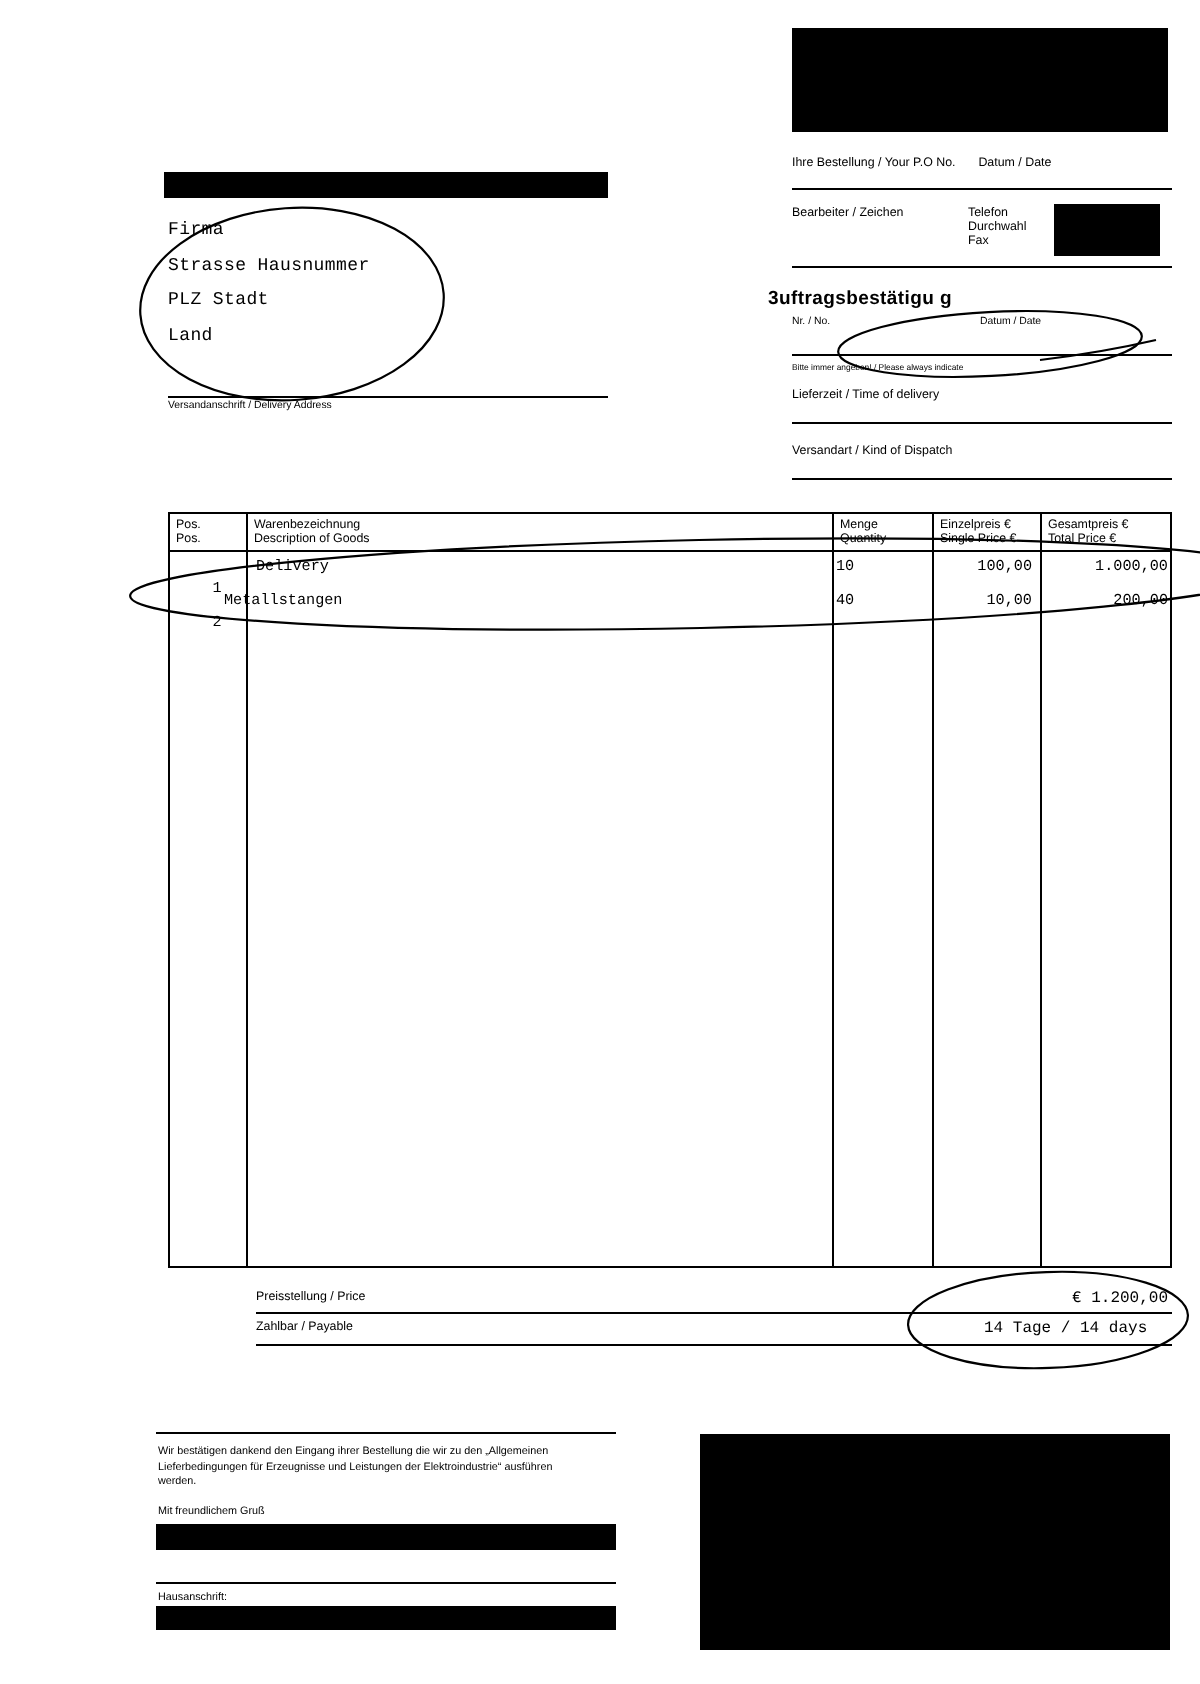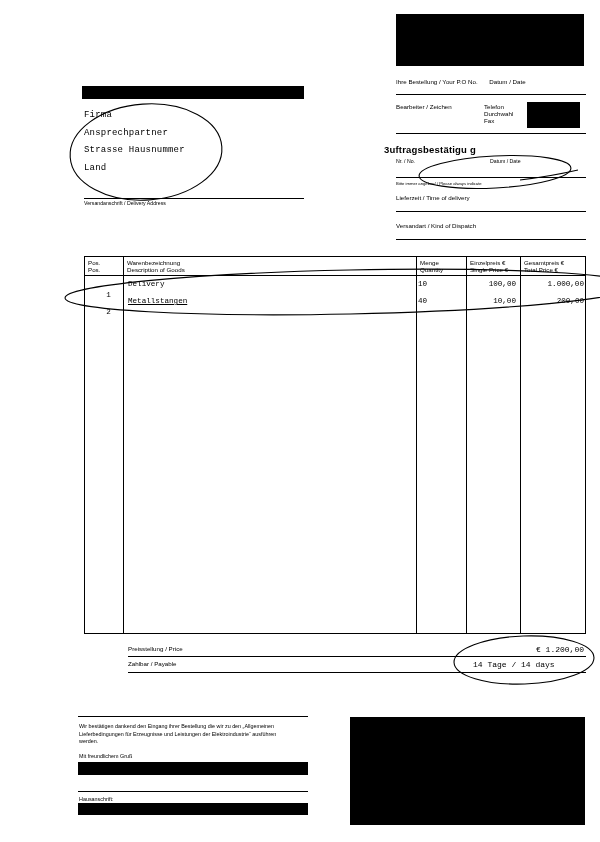--- a/index.html
+++ b/index.html
@@ -117,22 +117,22 @@
 
   <div class="abs" style="left:396px; top:222px; width:190px;">
     <div class="label-pair">Versandart / Kind of Dispatch</div>
     <div class="hr-thin" style="margin-top:9px; width:190px;"></div>
   </div>
 
   <div class="abs redact" style="left:82px; top:86px; width:222px; height:13px;"></div>
 
   <div class="abs" style="left:84px; top:107px; width:230px;">
     <div class="addr-line">Firma</div>
-    <div class="addr-line">Ansprechpartner</div>
     <div class="addr-line">Strasse Hausnummer</div>
+    <div class="addr-line">PLZ Stadt</div>
     <div class="addr-line">Land</div>
   </div>
   <div class="abs hr-thin" style="left:84px; top:198px; width:220px;"></div>
   <div class="abs tiny" style="left:84px; top:200px;">Versandanschrift / Delivery Address</div>
 
   <div class="abs hr-thin" style="left:84px; top:256px; width:502px;"></div>
 
   <div class="abs table-head" style="left:88px; top:259px;">
     <div>Pos.</div>
     <div>Pos.</div>
@@ -165,36 +165,36 @@
     <span>1</span>
   </div>
   <div class="abs row-cell" style="left:128px; top:279px;">Delivery</div>
   <div class="abs row-cell" style="left:418px; top:279px;">10</div>
   <div class="abs row-cell" style="left:516px; top:279px; width:0; text-align:right; direction:rtl;">100,00</div>
   <div class="abs row-cell" style="left:584px; top:279px; width:0; text-align:right; direction:rtl;">1.000,00</div>
 
   <div class="abs row-cell" style="left:88px; top:296px;">
     <span>2</span>
   </div>
-  <div class="abs row-cell" style="left:128px; top:296px;text-decoration:underline;">Metallstangen</div>
+  <div class="abs row-cell" style="left:112px; top:296px;">Metallstangen</div>
   <div class="abs row-cell" style="left:418px; top:296px;">40</div>
   <div class="abs row-cell" style="left:516px; top:296px; width:0; text-align:right; direction:rtl;">10,00</div>
   <div class="abs row-cell" style="left:584px; top:296px; width:0; text-align:right; direction:rtl;">200,00</div>
 
   <div class="abs" style="left:84px; top:256px; width:1px; height:377px; background:#000;"></div>
   <div class="abs" style="left:585px; top:256px; width:1px; height:377px; background:#000;"></div>
   <div class="abs hr-thin" style="left:84px; top:633px; width:502px;"></div>
 
   <div class="abs small" style="left:128px; top:645px;">Preisstellung / Price</div>
   <div class="abs hr-thin" style="left:128px; top:656px; width:458px;"></div>
   <div class="abs small" style="left:128px; top:660px;">Zahlbar / Payable</div>
   <div class="abs hr-thin" style="left:128px; top:672px; width:458px;"></div>
 
   <div class="abs total-txt" style="left:584px; top:642px; width:0; text-align:right; direction:rtl;">1.200,00 €</div>
-  <div class="abs total-txt" style="left:473px; top:657px;">14 Tage / 14 days</div>
+  <div class="abs total-txt" style="left:492px; top:657px;">14 Tage / 14 days</div>
 
   <div class="abs hr-thin" style="left:78px; top:716px; width:230px;"></div>
   <div class="abs footer-txt" style="left:79px; top:723px; width:200px;">Wir bestätigen dankend den Eingang ihrer Bestellung die wir zu den „Allgemeinen Lieferbedingungen für Erzeugnisse und Leistungen der Elektroindustrie“ ausführen werden.</div>
   <div class="abs footer-txt" style="left:79px; top:753px;">Mit freundlichem Gruß</div>
   <div class="abs redact" style="left:78px; top:762px; width:230px; height:13px;"></div>
 
   <div class="abs hr-thin" style="left:78px; top:791px; width:230px;"></div>
   <div class="abs footer-txt" style="left:79px; top:796px;">Hausanschrift:</div>
   <div class="abs redact" style="left:78px; top:803px; width:230px; height:12px;"></div>
 

